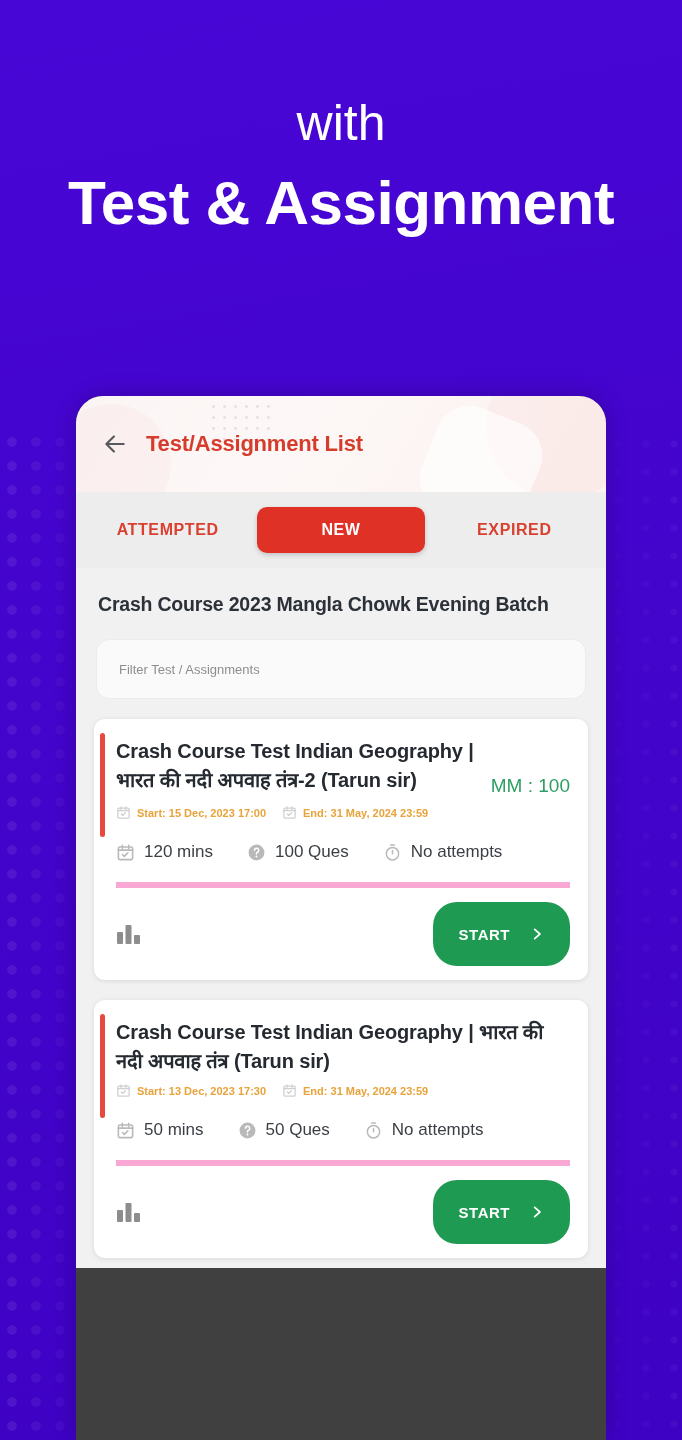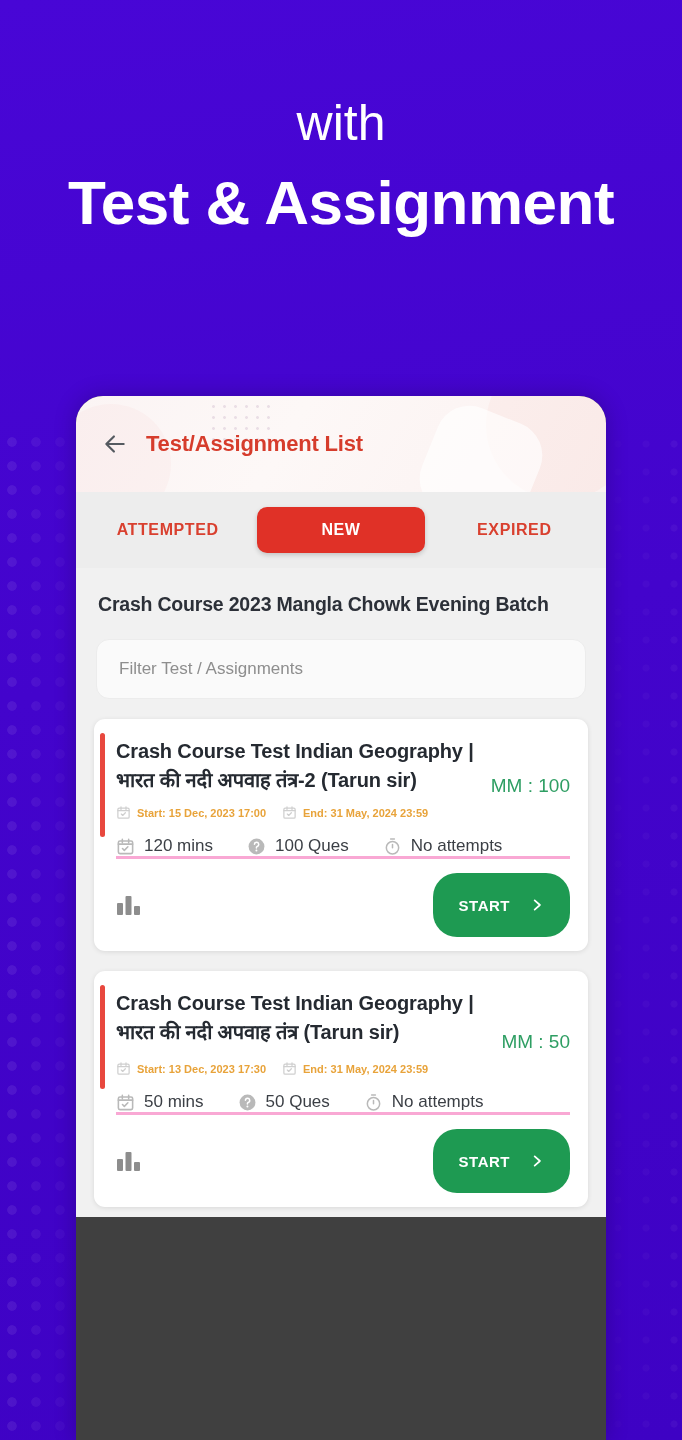--- a/index.html
+++ b/index.html
@@ -106,21 +106,21 @@
 
   .course-title {
     font-size:19.5px; font-weight:700; color:#2c3038;
     padding:24px 22px 0 22px; line-height:1.3; letter-spacing:-0.2px;
   }
 
   .filter-box {
     margin:22px 20px 0 20px; height:60px;
     background:#fafafa; border-radius:13px;
     display:flex; align-items:center; padding:0 22px;
-    font-size:17px; color:#8e8e8e;
+    font-size:13px; color:#8e8e8e;
     border:1px solid #ececec;
     cursor:text;
   }
   .filter-box::placeholder { color:#8e8e8e; }
   input.filter-box { outline:none; width:calc(100% - 40px); font-family:"Liberation Sans", sans-serif; }
 
   
   .card {
     position:relative;
     margin:20px 18px 0 18px;
@@ -147,22 +147,22 @@
 
   .dates {
     margin-top:8px; display:flex; align-items:center; gap:8px;
     font-size:11px; font-weight:700; color:#E8A33A; flex-wrap:nowrap;
   }
   .dates .seg { display:flex; align-items:center; gap:6px; }
   .dates .seg + .seg { margin-left:8px; }
   .cal-ic { width:15px; height:15px; flex:none; }
 
   .stats {
-    display:flex; align-items:center; margin-top:16px; padding-bottom:0;
-    border-bottom:3px solid #f9a8d4;
+    display:flex; align-items:center; margin-top:22px; padding-bottom:20px;
+    border-bottom:6px solid #f9a8d4;
   }
   .stat { display:flex; align-items:center; gap:9px; font-size:17px; color:#3b3f45; }
   .stat + .stat { margin-left:34px; }
   .stat .ic { width:19px; height:19px; flex:none; display:block; }
 
   .actions { display:flex; align-items:center; justify-content:space-between; padding-top:14px; }
   .chart-ic { width:26px; height:24px; display:block; cursor:pointer; }
   .start-btn {
     background:#1E9A52; color:#fff; border:none;
     border-radius:24px; height:64px; padding:0 26px;
@@ -278,21 +278,20 @@
           </svg>
         </button>
       </div>
     </div>
 
     <div class="card">
       <div class="accent"></div>
 
       <div class="card-top">
         <div class="test-title">Crash Course Test Indian Geography | भारत की नदी अपवाह तंत्र (Tarun sir)</div>
-        <div class="mm compact">MM : 50</div>
       </div>
 
       <div class="dates">
         <div class="seg">
           <svg class="cal-ic" viewBox="0 0 24 24">
             <rect x="3" y="5" width="18" height="16" rx="2" fill="none" stroke="#cfcfcf" stroke-width="2"></rect>
             <path d="M3 9h18M8 3v4M16 3v4" stroke="#cfcfcf" stroke-width="2" stroke-linecap="round"></path>
             <path d="M8.5 14.5l2.2 2.2 4.3-4.3" fill="none" stroke="#cfcfcf" stroke-width="2" stroke-linecap="round" stroke-linejoin="round"></path>
           </svg>
           <span>Start: 13 Dec, 2023 17:30</span>

